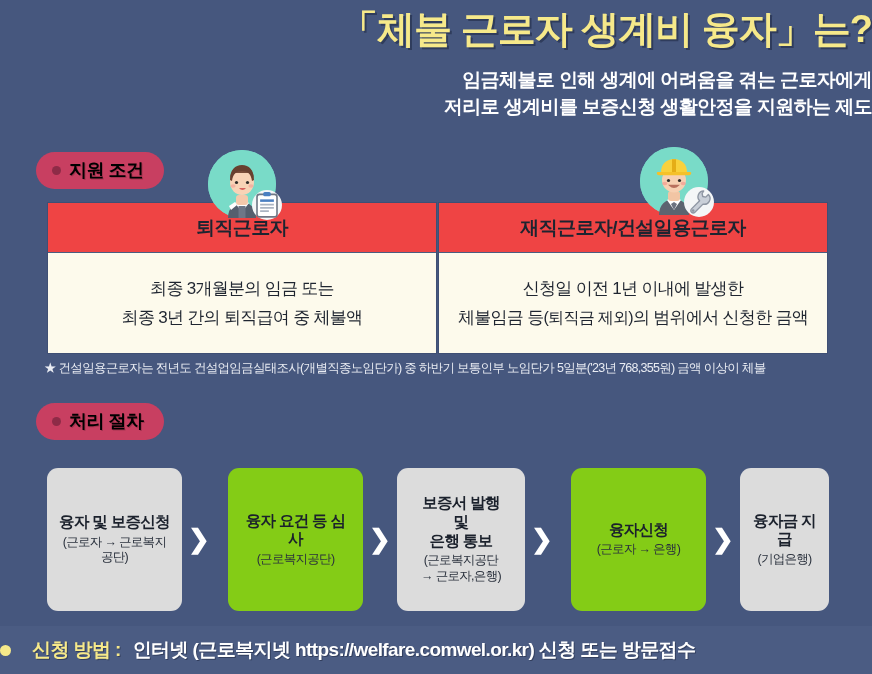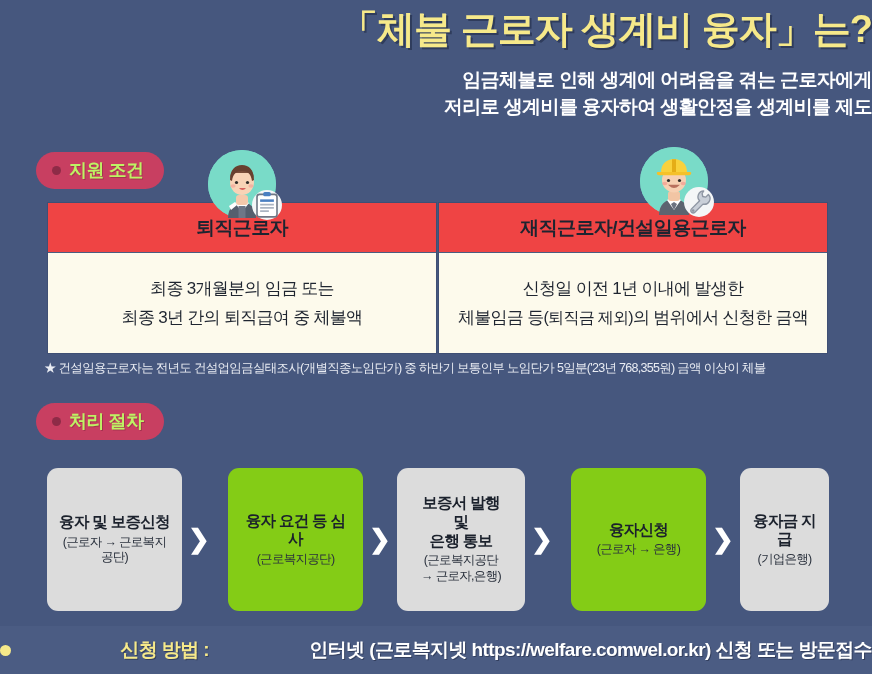--- a/index.html
+++ b/index.html
@@ -30,21 +30,21 @@
     margin-top: 14px;
     font-size: 19px; font-weight: bold; letter-spacing: -0.6px;
     color: #ffffff; line-height: 1.45;
   }
   #subtitle div { white-space: nowrap; padding-left: 27px; }
 
   
   .badge {
     position: absolute;
     background: #c83f61;
-    color: #bef264;
+    color: #000000;
     border-radius: 20px;
     font-size: 18px; font-weight: bold; letter-spacing: -0.5px;
     padding: 6px 20px 7px 16px;
     display: flex; align-items: center; gap: 8px;
     text-shadow: 1px 1px 0 rgba(0,0,0,0.18);
   }
   .badge .dot {
     width: 9px; height: 9px; border-radius: 50%;
     background: #8e2b47; flex: 0 0 auto;
   }
@@ -123,22 +123,22 @@
     display: flex; align-items: center; justify-content: center;
     color: #ffffff; font-size: 26px; font-weight: bold;
     width: 34px; flex: 0 0 34px;
     font-family: "Liberation Sans", sans-serif;
   }
 
   
   #bottom-bar {
     position: absolute; left: 0; bottom: 0; width: 872px; height: 48px;
     background: #4b5c83;
-    display: flex; align-items: center; justify-content: space-between;
-    gap: 4px;
+    display: flex; align-items: center; justify-content: flex-start;
+    gap: 12px;
   }
   #bottom-bar .bdot {
     width: 11px; height: 11px; border-radius: 50%;
     background: #f6e98a; margin-right: 9px; flex: 0 0 auto;
   }
   #bottom-bar .hl {
     color: #f6e98a; font-weight: bold; font-size: 19px; letter-spacing: -0.6px;
     text-shadow: 1px 1px 0 #333f5e;
   }
   #bottom-bar .wt {
@@ -149,21 +149,21 @@
 </style>
 </head>
 <body>
 
 <div id="poster" style="background: rgb(70, 87, 126);">
 
   <div id="title-block">
     <div id="main-title" style="color: rgb(246, 233, 138);">「체불 근로자 생계비 융자」는?</div>
     <div id="subtitle">
       <div>임금체불로 인해 생계에 어려움을 겪는 근로자에게</div>
-      <div>저리로 생계비를 융자하여 생활안정을 생계비를 제도</div>
+      <div>저리로 생계비를 보증신청 생활안정을 지원하는 제도</div>
     </div>
   </div>
 
   <div class="badge" id="badge-conditions" style="background: rgb(200, 63, 97);">
     <span class="dot"></span>
     <span>지원 조건</span>
   </div>
 
   <div class="card" id="card-left">
     <div class="card-head">퇴직근로자</div>

